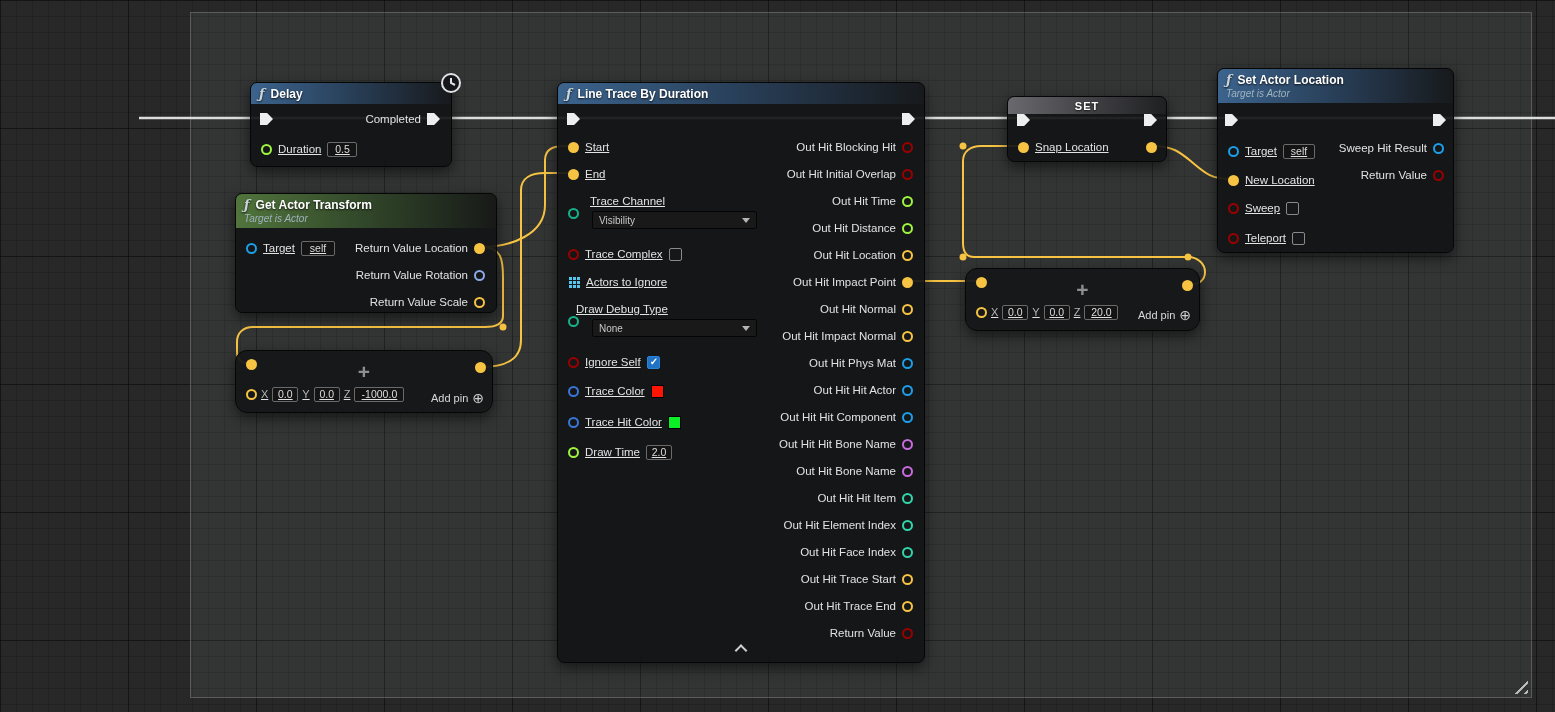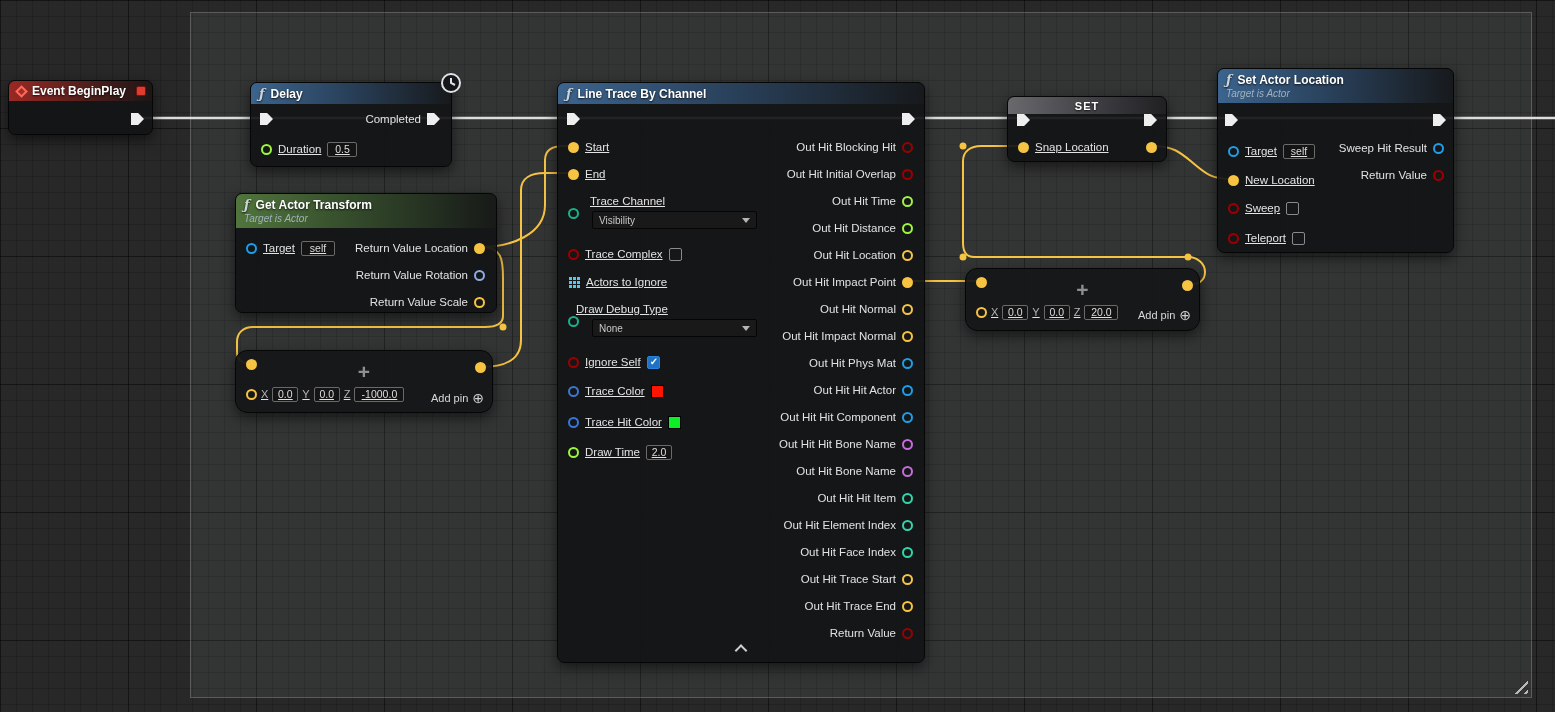--- a/index.html
+++ b/index.html
@@ -97,28 +97,20 @@
     <path class="wv" d="M481,367 C510,367 521,357 521,340 L521,190 C521,178 531,173 545,173 L570,173"></path>
     <path class="wv" d="M908,281 H979"></path>
     <path class="wv" d="M1188,285 C1199,285 1205,280 1205,272 C1205,264 1198,257 1188,257 L974,257 C966,257 963,251 963,243 L963,161 C963,151 971,146 981,146 L1020,146"></path>
     <path class="wv" d="M1152,146 C1174,146 1181,153 1193,163 C1206,174 1212,179 1231,179"></path>
     <circle class="dot" cx="503" cy="327" r="3.5"></circle>
     <circle class="dot" cx="963" cy="146" r="3.5"></circle>
     <circle class="dot" cx="963" cy="257" r="3.5"></circle>
     <circle class="dot" cx="1188" cy="257" r="3.5"></circle>
   </svg>
 
-  <div class="node" style="left:8px;top:80px;width:145px;height:55px;">
-    <div class="nhead h-red">
-      <span class="ev-ico"></span>
-      <span>Event BeginPlay</span>
-      <span class="dbgbox"></span>
-    </div>
-    <i class="pin-exec abs" style="right: 8px; top: 32px; background: rgb(238, 238, 238);"></i>
-  </div>
 
   <div class="node" style="left:250px;top:82px;width:202px;height:85px;">
     <div class="nhead h-blue">
       <span class="fn">ƒ</span>
       <span>Delay</span>
     </div>
     <svg class="clockico" width="22" height="22">
       <circle cx="11" cy="11" r="9" fill="#15161a" stroke="#dfe3e6" stroke-width="2"></circle>
       <path d="M11 6 V11 L15 13" stroke="#dfe3e6" stroke-width="2" fill="none"></path>
     </svg>
@@ -176,21 +168,21 @@
     </div>
     <div class="addpin" style="right:8px;top:40px;">
       <span>Add pin</span>
       <span class="circ">⊕</span>
     </div>
   </div>
 
   <div class="node" style="left:557px;top:82px;width:368px;height:581px;">
     <div class="nhead h-blue">
       <span class="fn">ƒ</span>
-      <span>Line Trace By Channel</span>
+      <span>Line Trace By Duration</span>
     </div>
     <i class="pin-exec abs" style="left: 9px; top: 30px; background: rgb(238, 238, 238);"></i>
     <i class="pin-exec abs" style="right: 9px; top: 30px; background: rgb(238, 238, 238);"></i>
 
     <div class="prow pr-left" style="top:55px;">
       <i class="pin f" style="background: rgb(246, 195, 67);"></i>
       <span class="plabel">Start</span>
     </div>
     <div class="prow pr-left" style="top:82px;">
       <i class="pin f" style="background: rgb(246, 195, 67);"></i>

